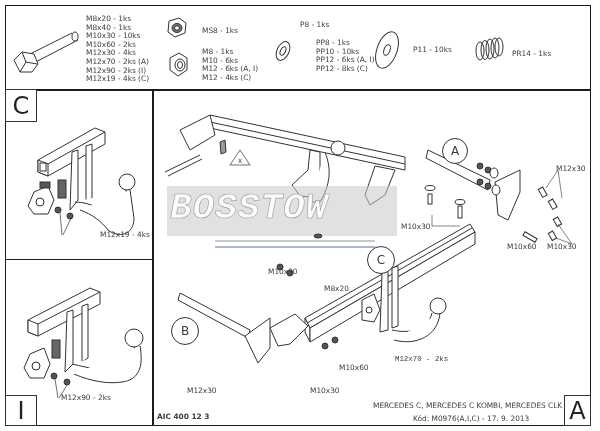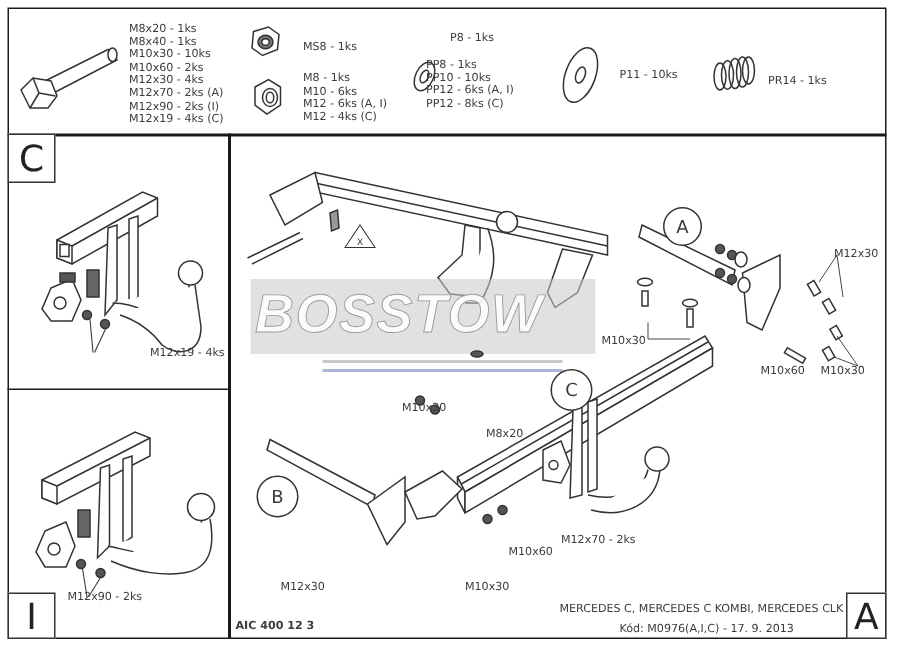--- a/index.html
+++ b/index.html
@@ -7,21 +7,21 @@
          font-family:"DejaVu Sans", sans-serif; color:#3a3a3a; }
   .frame { position:absolute; border:1.5px solid #1a1a1a; box-sizing:border-box; }
   .txt { position:absolute; font-size:7.4px; line-height:8.6px; white-space:nowrap; color:#3c3c3c; }
   .lbl { position:absolute; font-size:7.4px; color:#3c3c3c; white-space:nowrap; }
   .stack div { height:8.6px; }
   .letterbox { position:absolute; border:1px solid #333; background:#fff; box-sizing:border-box;
                display:flex; align-items:center; justify-content:center; font-size:24px; color:#222; }
   svg { position:absolute; overflow:visible; }
   .wm { position:absolute; left:167px; top:186px; width:230px; height:50px; background:rgba(200,200,200,0.55); }
   .wm-text { position:absolute; left:170px; top:188px; font-size:36px; font-weight:bold; font-style:italic;
-             color:rgba(255,255,255,0.85); letter-spacing:1px; font-family:Liberation Sans, sans-serif;
+             color:rgba(255,255,255,0.85); letter-spacing:1px; font-family:Liberation Mono, monospace;
              -webkit-text-stroke:0.6px #9a9a9a; }
 </style>
 </head>
 <body>
 
 <div class="frame" style="left:5px;top:5px;width:586px;height:421px;"></div>
 
 <div style="position:absolute;left:5px;top:89px;width:586px;height:1.5px;background:#1a1a1a;"></div>
 
 <div style="position:absolute;left:152px;top:89px;width:1.5px;height:337px;background:#1a1a1a;"></div>
@@ -72,21 +72,21 @@
   <div>M12 - 4ks (C)</div>
 </div>
 
 <svg width="22" height="26" style="left:272px;top:38px;">
   <g fill="#fff" stroke="#333" stroke-width="1">
     <ellipse cx="11" cy="13" rx="6" ry="10" transform="rotate(25 11 13)"></ellipse>
     <ellipse cx="11" cy="13" rx="2.5" ry="4.5" transform="rotate(25 11 13)"></ellipse>
   </g>
 </svg>
 <div class="lbl" style="left:300px;top:20px;">P8 - 1ks</div>
-<div class="txt stack" style="left:284px;top:39px;">
+<div class="txt stack" style="left:316px;top:39px;">
   <div>PP8 - 1ks</div>
   <div>PP10 - 10ks</div>
   <div>PP12 - 6ks (A, I)</div>
   <div>PP12 - 8ks (C)</div>
 </div>
 
 <svg width="34" height="42" style="left:370px;top:29px;">
   <g fill="#fff" stroke="#333" stroke-width="1">
     <ellipse cx="17" cy="21" rx="10" ry="19" transform="rotate(20 17 21)"></ellipse>
     <ellipse cx="17" cy="21" rx="3" ry="5.5" transform="rotate(20 17 21)"></ellipse>
@@ -141,21 +141,21 @@
     <circle cx="124" cy="66" r="9"></circle>
     <path d="M20,82 L34,76 L40,92 L34,106 L20,106 L14,96Z"></path>
     <circle cx="26" cy="94" r="4"></circle>
     <rect x="42" y="68" width="8" height="18" fill="#666"></rect>
     <circle cx="44" cy="104" r="3" fill="#555"></circle>
     <circle cx="57" cy="110" r="3" fill="#555"></circle>
   </g>
   <line x1="45" y1="107" x2="48" y2="126" stroke="#333" stroke-width="0.7"></line>
   <line x1="57" y1="113" x2="49" y2="126" stroke="#333" stroke-width="0.7"></line>
 </svg>
-<div class="lbl" style="left:45px;top:393px;text-align:right;">M12x90 - 2ks</div>
+<div class="lbl" style="left:61px;top:393px;text-align:right;">M12x90 - 2ks</div>
 <div class="letterbox" style="left:5px;top:395px;width:32px;height:31px;">I</div>
 
 <svg width="420" height="120" style="left:160px;top:110px;">
   <g fill="#fff" stroke="#333" stroke-width="1">
     <polygon points="50,5 245,47 245,60 50,18"></polygon>
     <line x1="50" y1="12" x2="245" y2="54"></line>
     <path d="M20,20 L50,5 L55,25 L30,40Z"></path>
     <line x1="5" y1="62" x2="40" y2="45"></line>
     <line x1="8" y1="66" x2="42" y2="49"></line>
     <path d="M150,40 L160,42 L160,88 L140,86 L132,75 L148,60Z"></path>
@@ -226,21 +226,21 @@
     <circle cx="120" cy="55" r="3" fill="#555"></circle>
     <circle cx="155" cy="128" r="3" fill="#555"></circle>
     <circle cx="165" cy="122" r="3" fill="#555"></circle>
     <ellipse cx="148" cy="18" rx="4" ry="2" fill="#555"></ellipse>
   </g>
 </svg>
 <div style="position:absolute;left:171px;top:317px;width:26px;height:26px;border:1px solid #333;border-radius:50%;background:#fff;display:flex;align-items:center;justify-content:center;font-size:12px;">B</div>
 <div style="position:absolute;left:367px;top:246px;width:26px;height:26px;border:1px solid #333;border-radius:50%;background:#fff;display:flex;align-items:center;justify-content:center;font-size:12px;">C</div>
 <div class="lbl" style="left:268px;top:267px;">M10x30</div>
 <div class="lbl" style="left:324px;top:284px;">M8x20</div>
-<div class="lbl" style="left:374px;top:355px;">M12x70 - 2ks</div>
+<div class="lbl" style="left:395px;top:355px;font-family:Liberation Mono, monospace;">M12x70 - 2ks</div>
 <div class="lbl" style="left:339px;top:363px;">M10x60</div>
 <div class="lbl" style="left:187px;top:386px;">M12x30</div>
 <div class="lbl" style="left:310px;top:386px;">M10x30</div>
 
 <div class="lbl" style="left:157px;top:412px;font-weight:bold;">AIC 400 12 3</div>
 <div class="lbl" style="left:373px;top:401px;text-align:center;">MERCEDES C, MERCEDES C KOMBI, MERCEDES CLK</div>
 <div class="lbl" style="left:373px;top:414px;margin-left:40px;">Kód: M0976(A,I,C) - 17. 9. 2013</div>
 <div class="letterbox" style="left:564px;top:395px;width:27px;height:31px;">A</div>
 
 </body></html>

